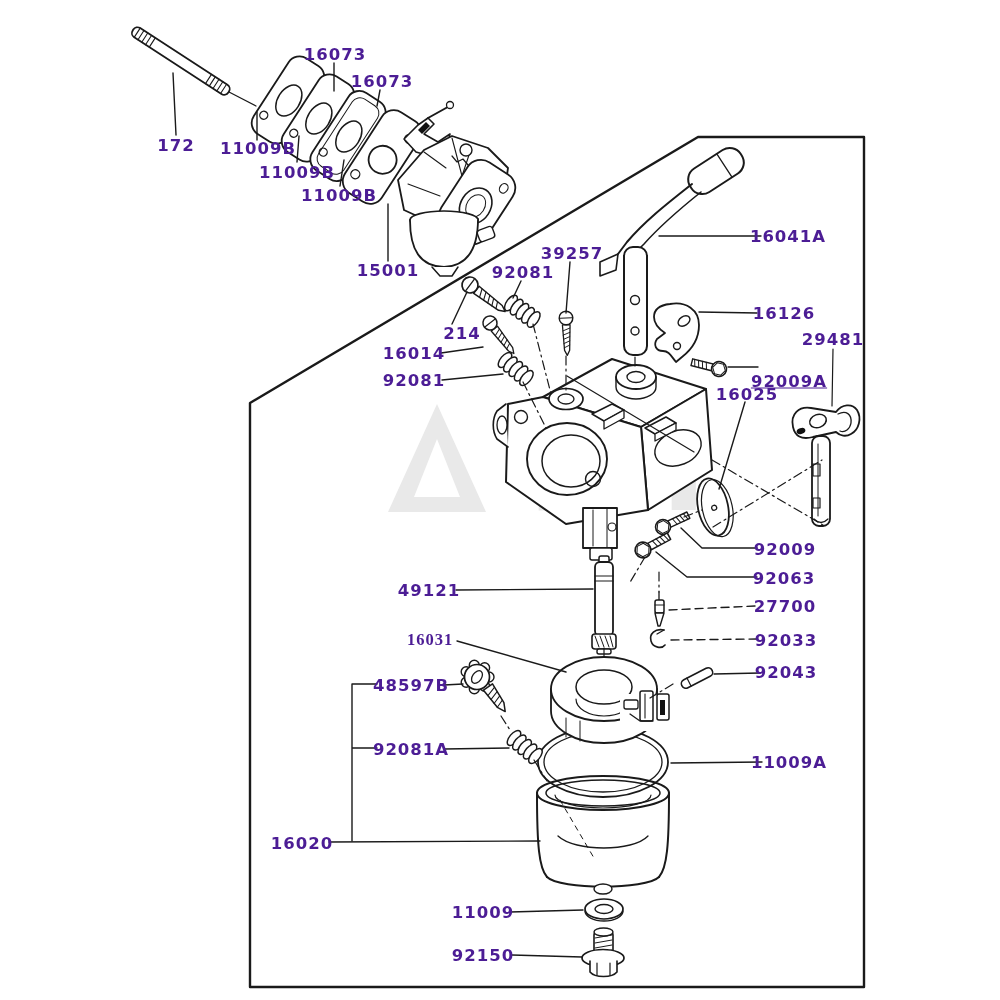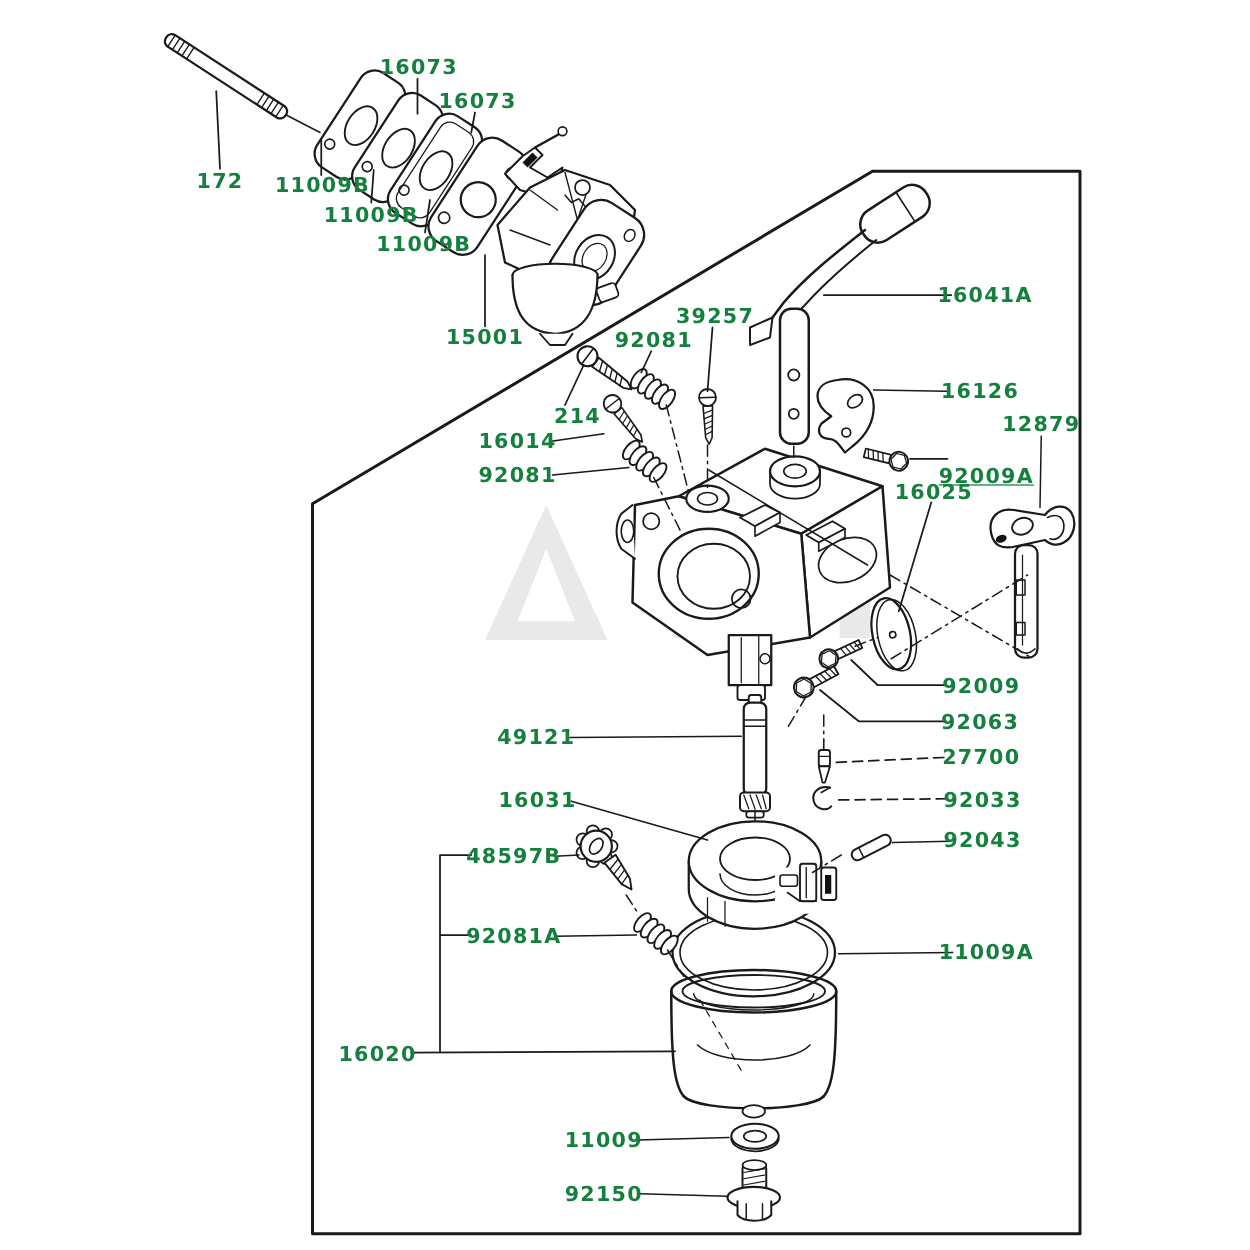--- a/index.html
+++ b/index.html
@@ -1,21 +1,21 @@
 <!DOCTYPE html>
 <html><head>
 <meta charset="utf-8">
 <style>
   html,body{margin:0;padding:0;background:#fff;}
   .stage{position:relative;width:1000px;height:1000px;background:#fff;overflow:hidden;
          font-family:"DejaVu Sans",sans-serif;}
   .stage svg{position:absolute;left:0;top:0;}
   .part-label{position:absolute;transform:translate(-50%,-50%);
     font-family:"DejaVu Sans",sans-serif;font-weight:bold;font-size:16.5px;
-    letter-spacing:1px;color:#15803d;white-space:nowrap;user-select:none;}
+    letter-spacing:1px;color:#4c1d95;white-space:nowrap;user-select:none;}
 </style>
 </head>
 <body>
 
 <div class="stage">
 
 <svg width="1000" height="1000" viewBox="0 0 1000 1000">
   <defs>
     <g id="coil" stroke="#1a1a1a">
       <ellipse cx="0" cy="0" rx="4.5" ry="9" fill="#fff" stroke-width="1.5"></ellipse>
@@ -348,29 +348,29 @@
 <div class="part-label" style="left:297px;top:172px;">11009B</div>
 <div class="part-label" style="left:339px;top:195px;">11009B</div>
 <div class="part-label" style="left:388px;top:270px;">15001</div>
 <div class="part-label" style="left:572px;top:253px;">39257</div>
 <div class="part-label" style="left:523px;top:272px;">92081</div>
 <div class="part-label" style="left:462px;top:333px;">214</div>
 <div class="part-label" style="left:414px;top:353px;">16014</div>
 <div class="part-label" style="left:414px;top:380px;">92081</div>
 <div class="part-label" style="left:788px;top:236px;">16041A</div>
 <div class="part-label" style="left:784px;top:313px;">16126</div>
-<div class="part-label" style="left:833px;top:339px;">12879</div>
+<div class="part-label" style="left:833px;top:339px;">29481</div>
 <div class="part-label" style="left:789px;top:381px;text-decoration:underline;">92009A</div>
 <div class="part-label" style="left:747px;top:394px;">16025</div>
 <div class="part-label" style="left:785px;top:549px;">92009</div>
 <div class="part-label" style="left:784px;top:578px;text-align:center;">92063</div>
 <div class="part-label" style="left:785px;top:606px;">27700</div>
 <div class="part-label" style="left:786px;top:640px;">92033</div>
 <div class="part-label" style="left:429px;top:590px;">49121</div>
-<div class="part-label" style="left:430px;top:640px;">16031</div>
+<div class="part-label" style="left:430px;top:640px;font-family:Liberation Serif, serif;">16031</div>
 <div class="part-label" style="left:786px;top:672px;">92043</div>
 <div class="part-label" style="left:411px;top:685px;">48597B</div>
 <div class="part-label" style="left:411px;top:749px;">92081A</div>
 <div class="part-label" style="left:789px;top:762px;">11009A</div>
 <div class="part-label" style="left:302px;top:843px;">16020</div>
 <div class="part-label" style="left:483px;top:912px;">11009</div>
 <div class="part-label" style="left:483px;top:955px;">92150</div>
 
 </div>
 

